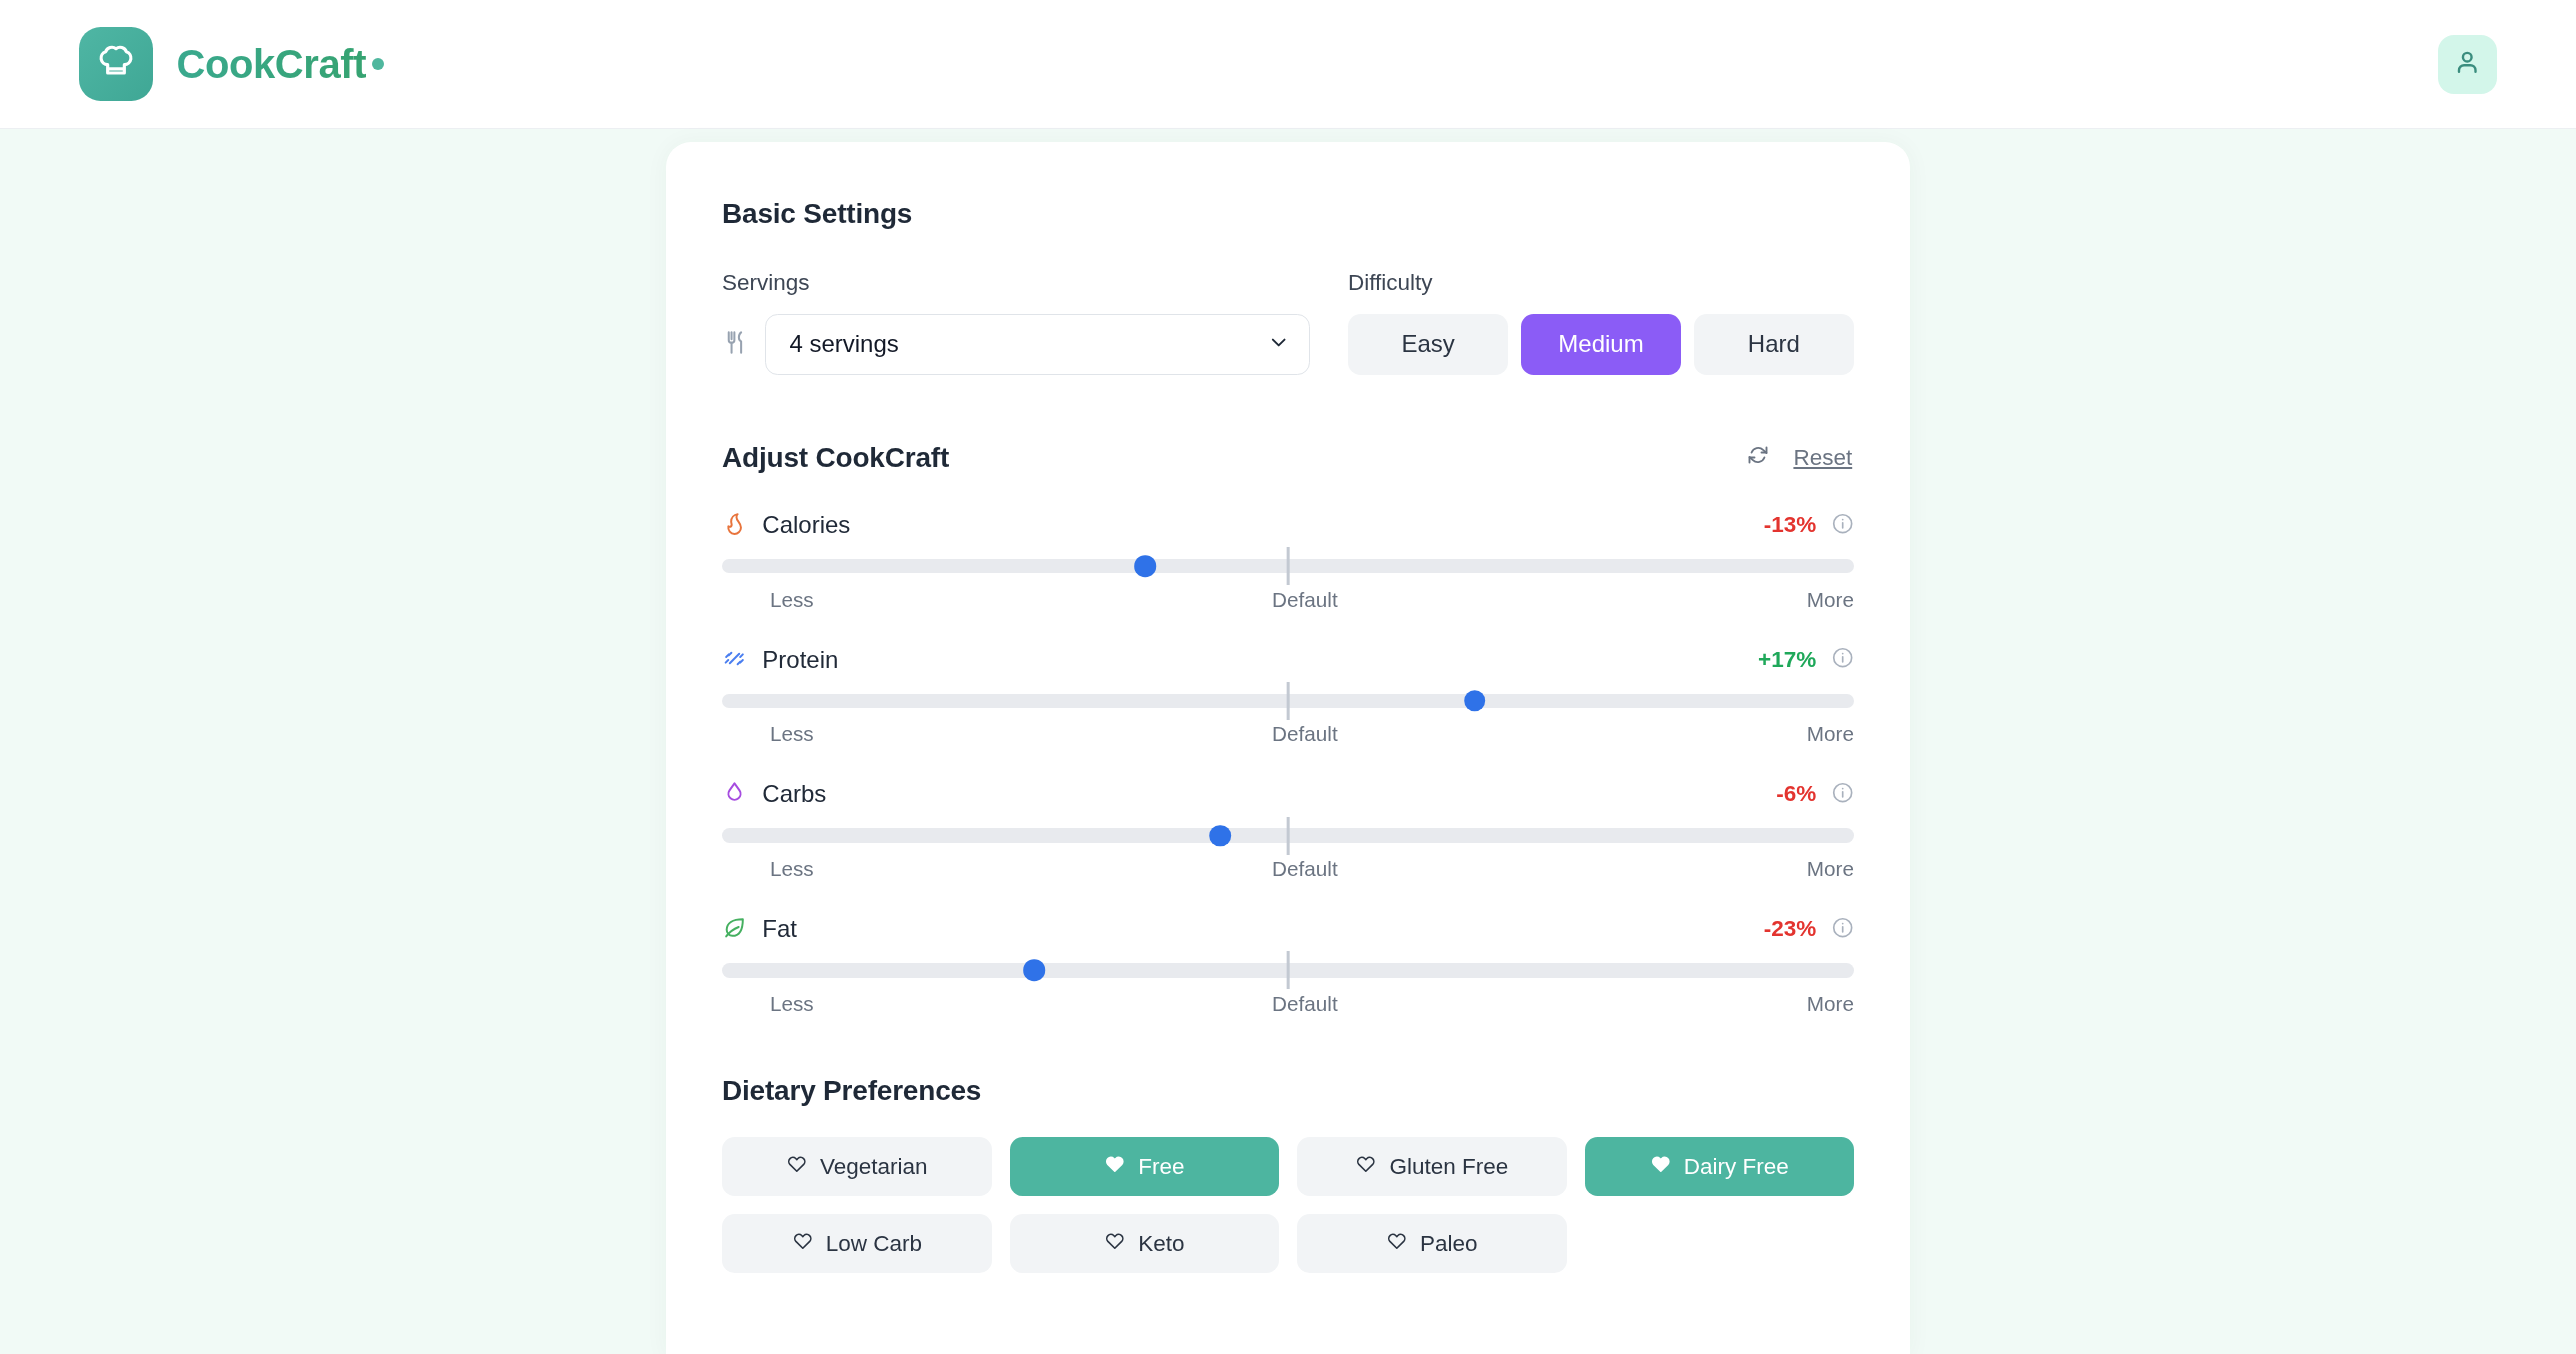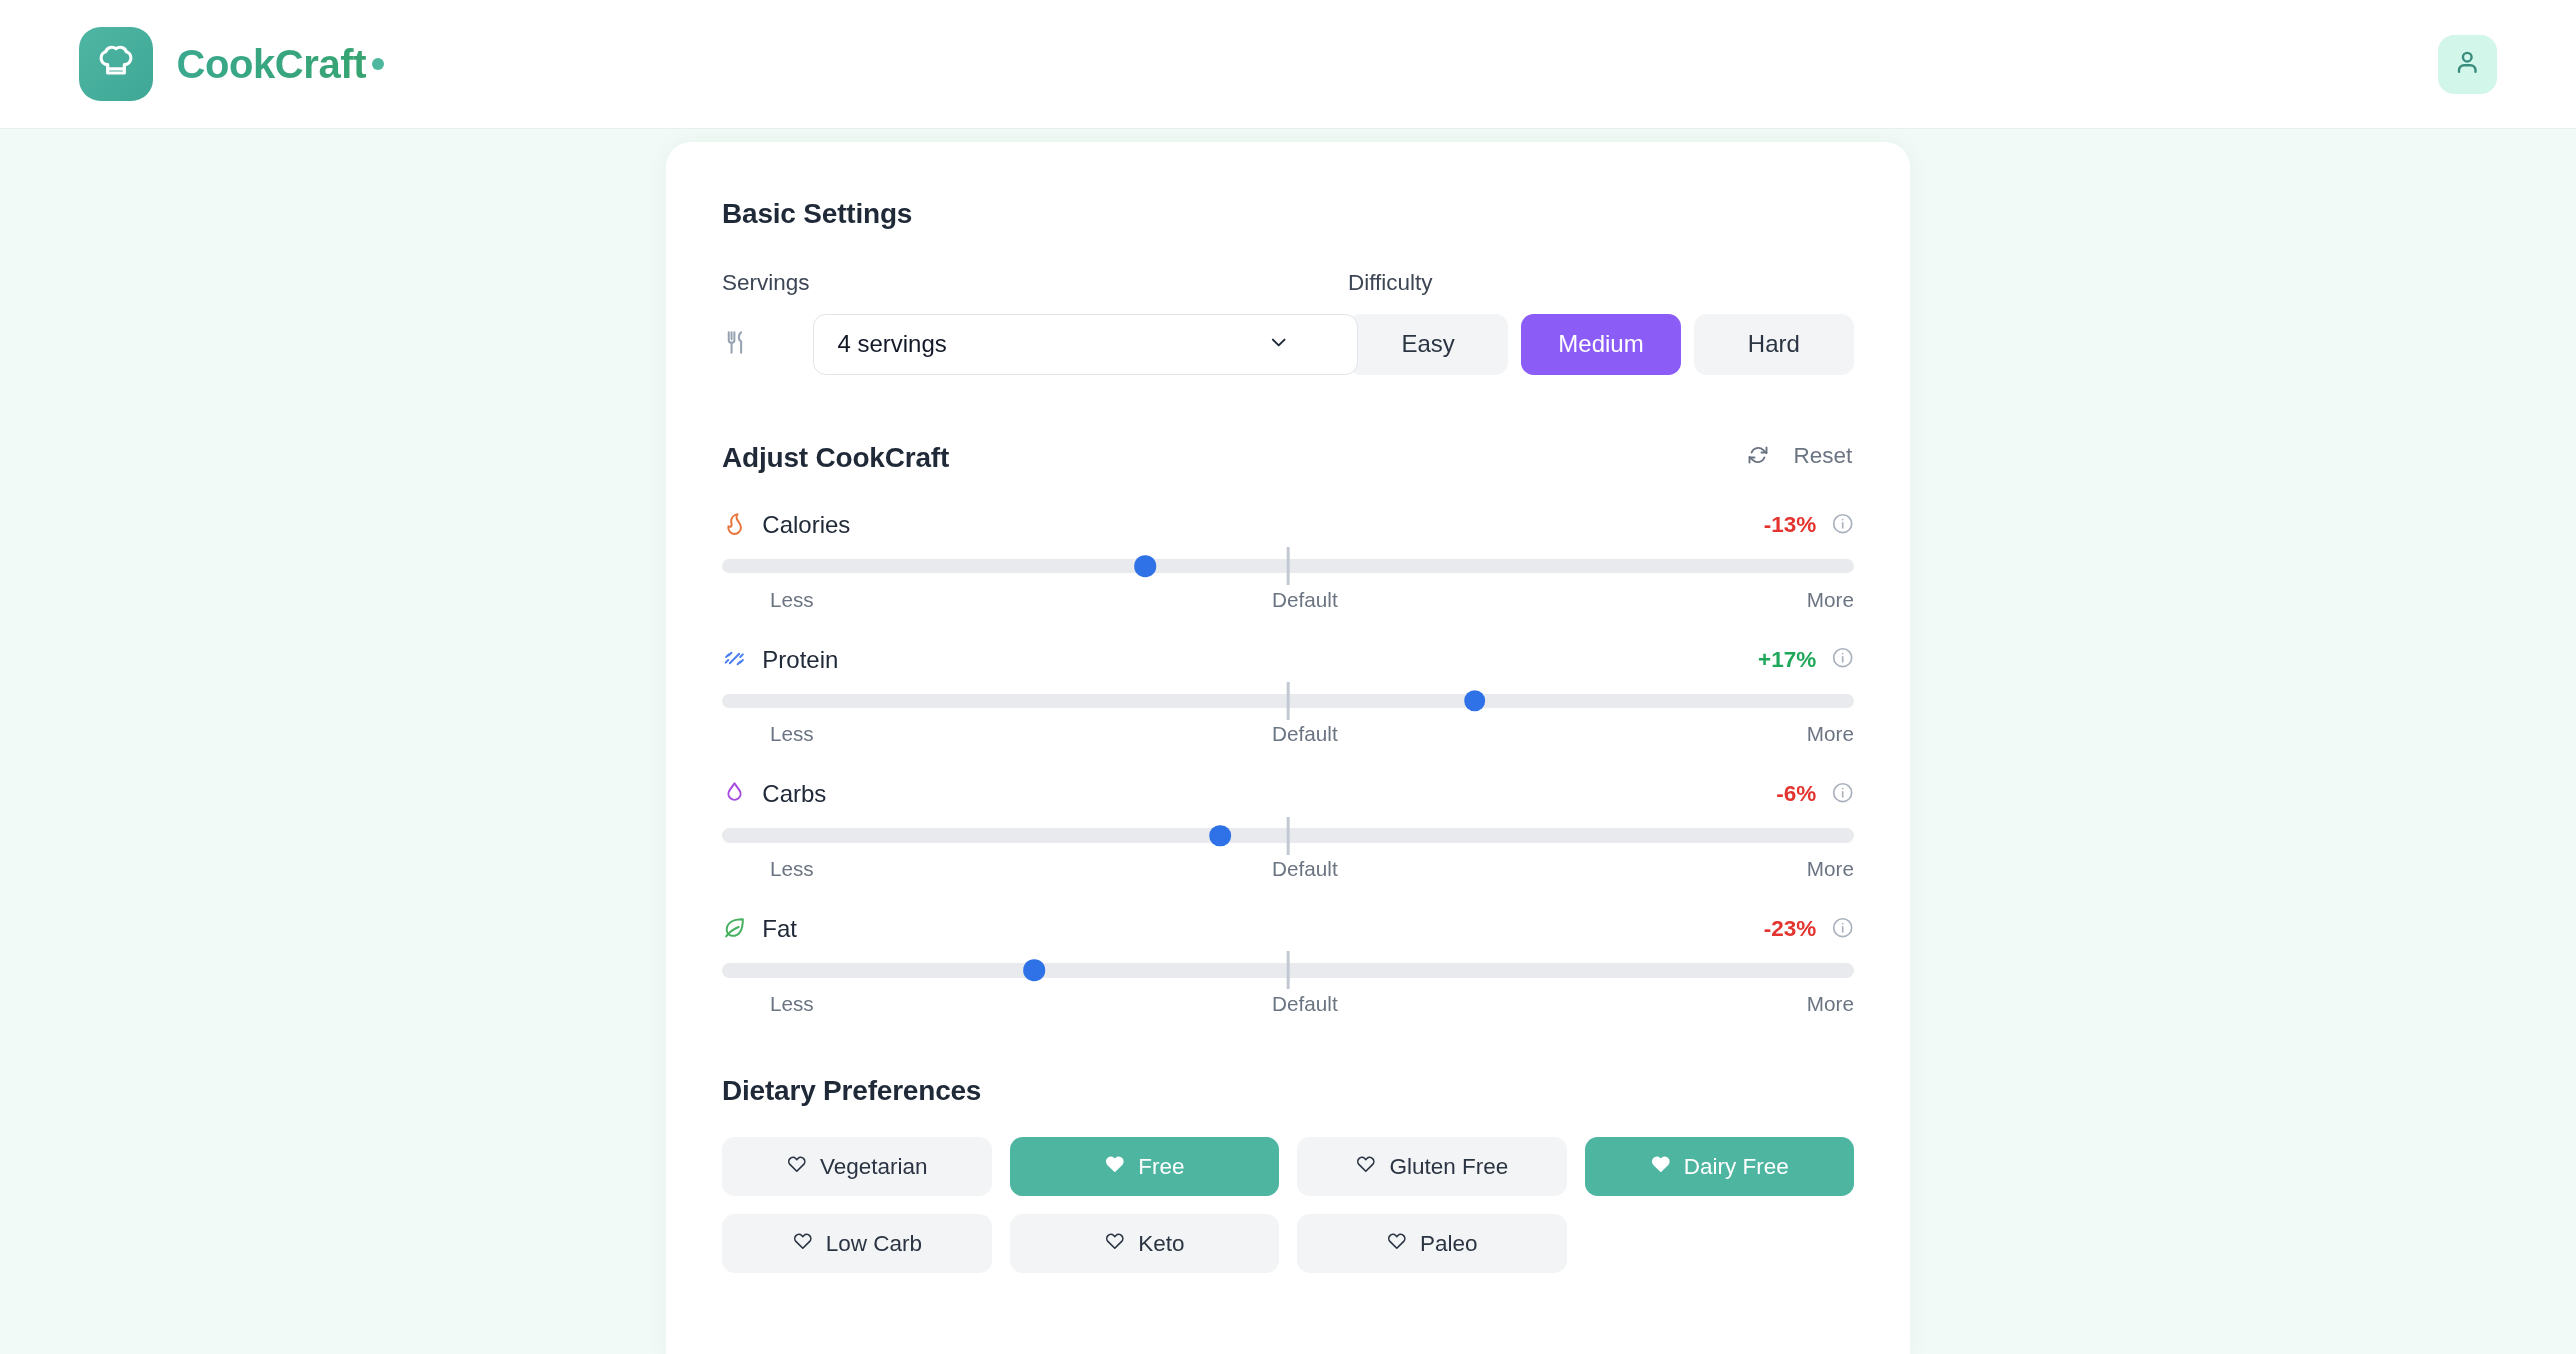--- a/index.html
+++ b/index.html
@@ -85,21 +85,20 @@
     width: 100%;
     height: 61px;
     border: 0.9px solid #e0e4e9;
     border-radius: 12.6px;
     background: #ffffff;
     padding: 0 23.4px;
     display: flex; align-items: center;
     font-size: 24px;
     color: #121826;
     cursor: pointer;
-    margin-left: 48px;
   }
   .select-caret {
     position: absolute; right: 20px; top: 50%;
     transform: translateY(-50%);
     pointer-events: none;
   }
 
   .difficulty-row { display: flex; gap: 12.6px; }
   .diff-btn {
     flex: 1;
@@ -114,24 +113,25 @@
     display: flex; align-items: center; justify-content: center;
   }
   .diff-btn.active { background: #8b5cf6; color: #ffffff; }
 
   
   .nutrition-head {
     display: flex; align-items: center; justify-content: space-between;
     margin-top: 65px;
   }
   .reset-btn {
-    display: flex; gap: 23px;
+    display: flex; align-items: center; gap: 23px;
     background: none; border: none; cursor: pointer;
     font-size: 22.5px; color: #6b7482; font-family: inherit;
     padding: 3.6px 1.8px;
+    text-decoration: underline;
   }
 
   .nutrient { margin-top: 34px; }
   .nutrient:first-of-type { margin-top: 32px; }
   .nutrient-head {
     display: flex; align-items: center; justify-content: space-between;
   }
   .nutrient-left { display: flex; align-items: center; gap: 15.3px; }
   .nutrient-name { font-size: 24px; color: #212a38; }
   .nutrient-right { display: flex; align-items: center; gap: 14.4px; margin-left: 44px; }

